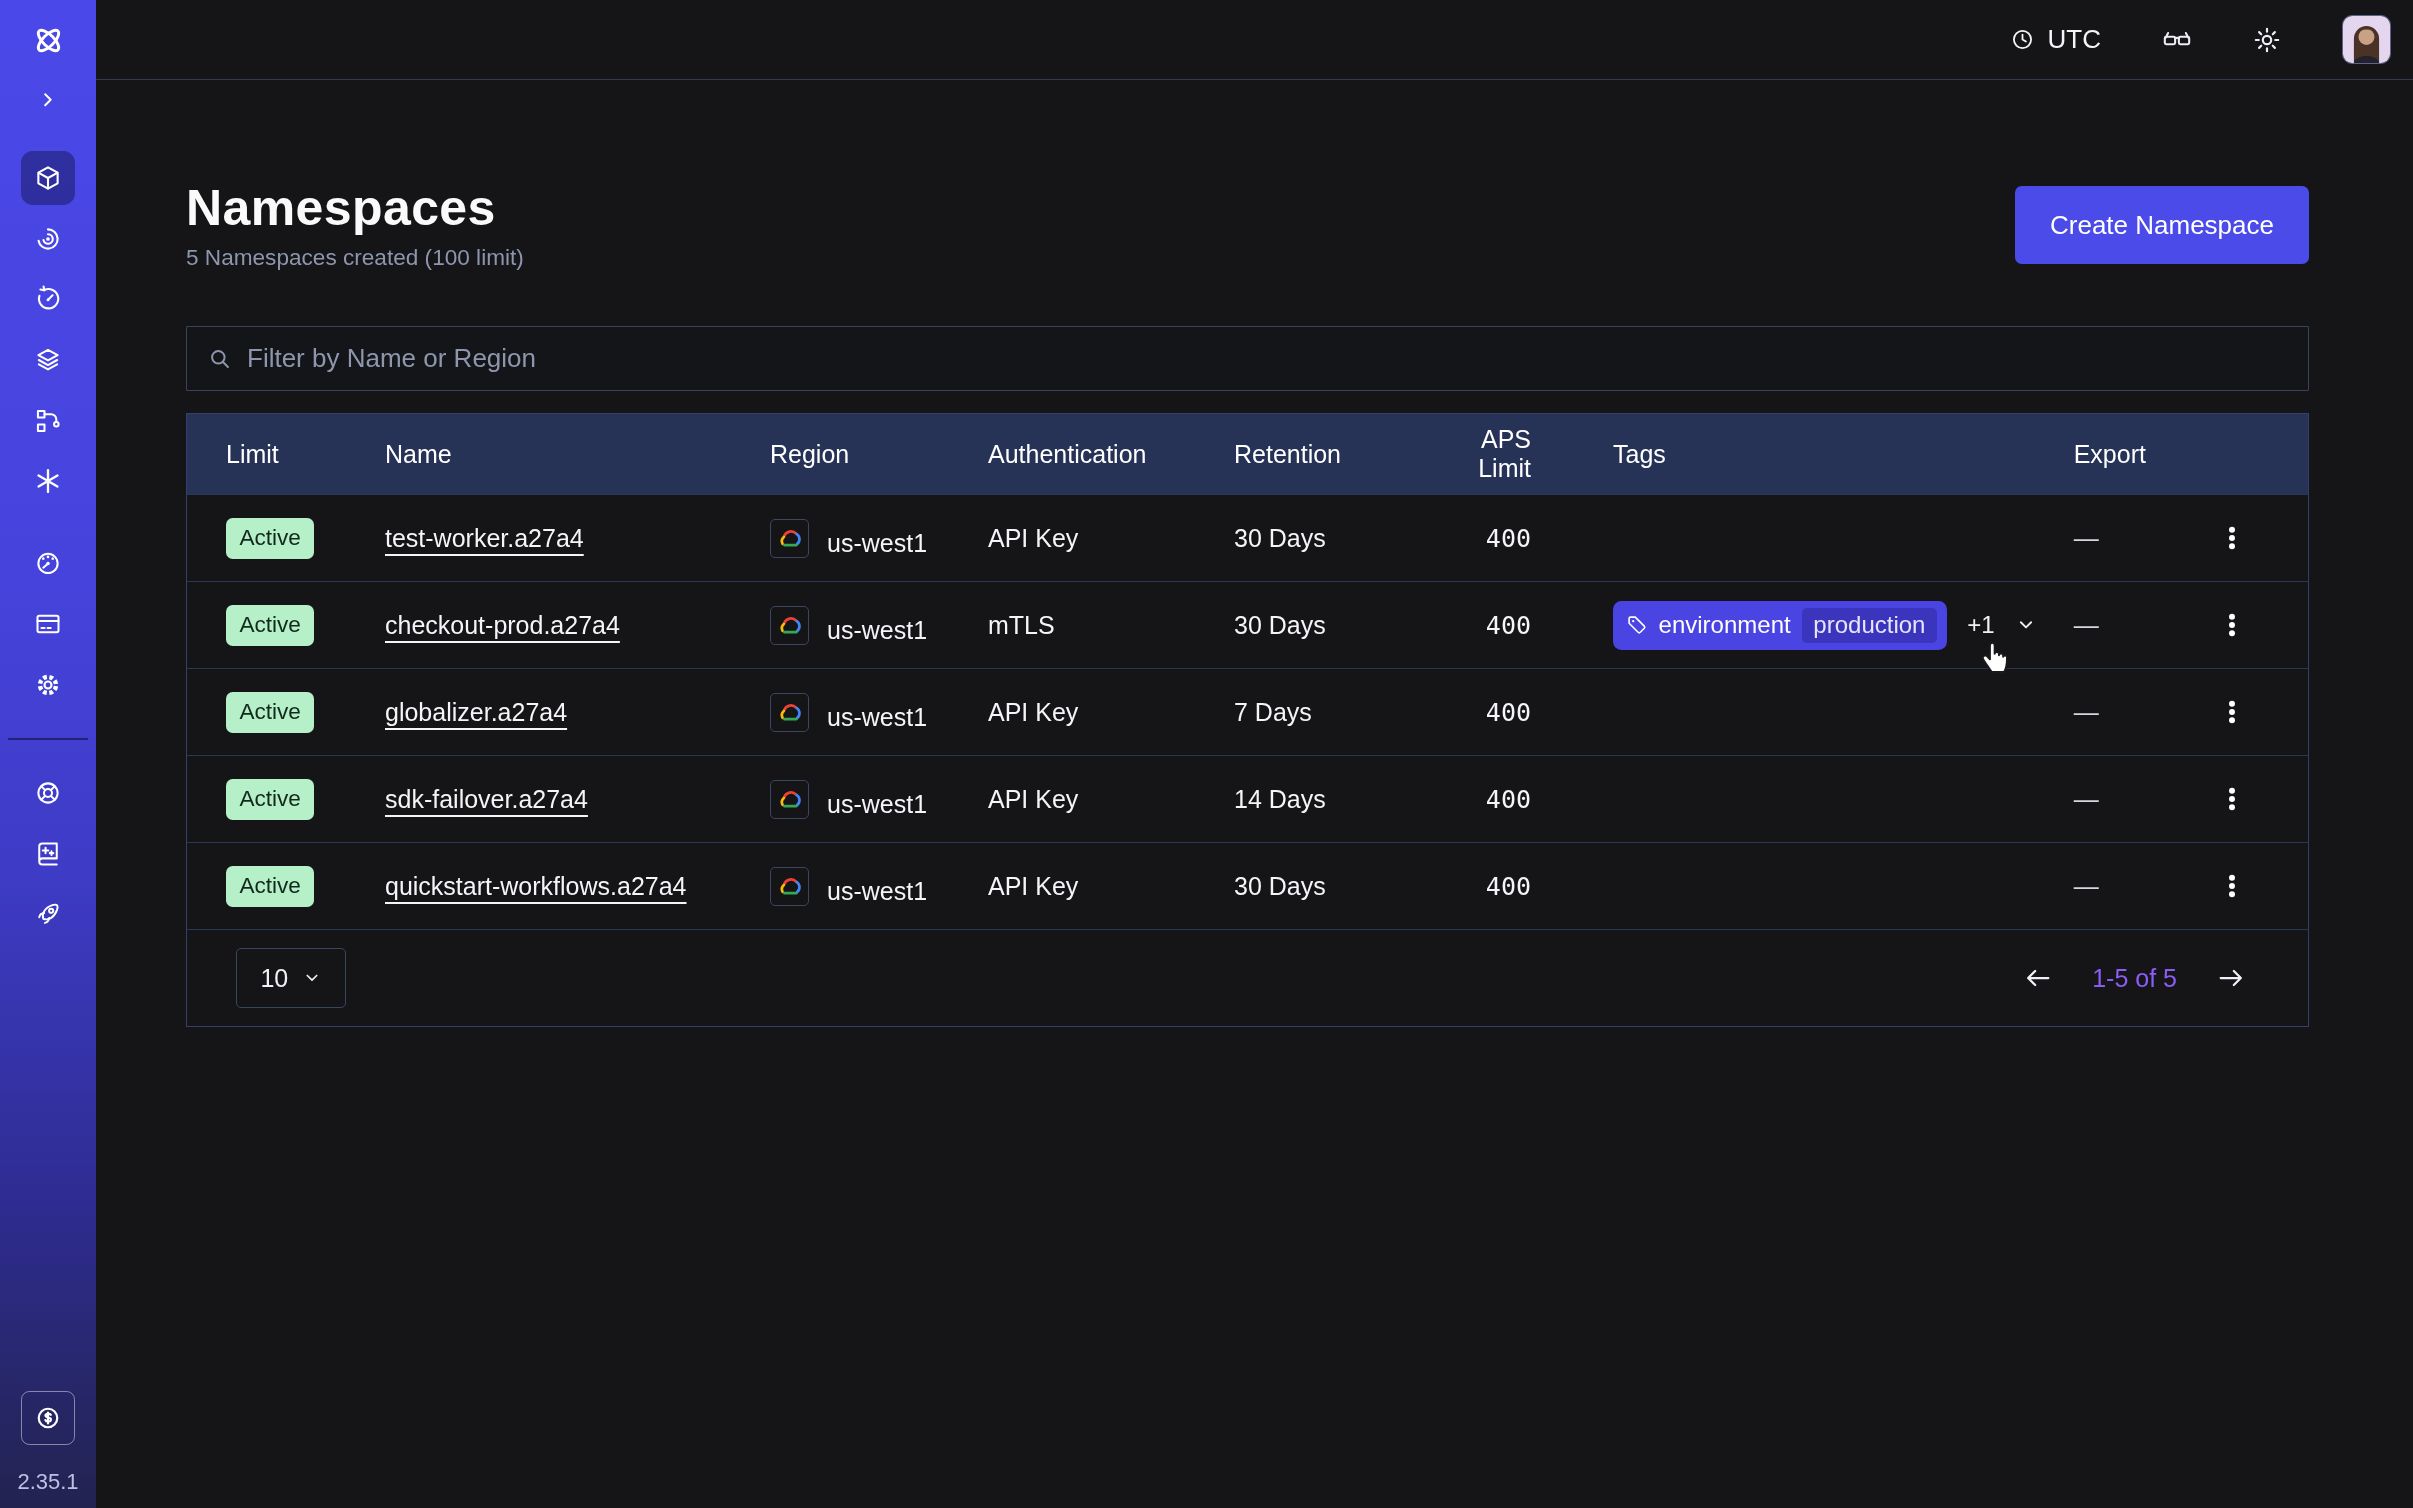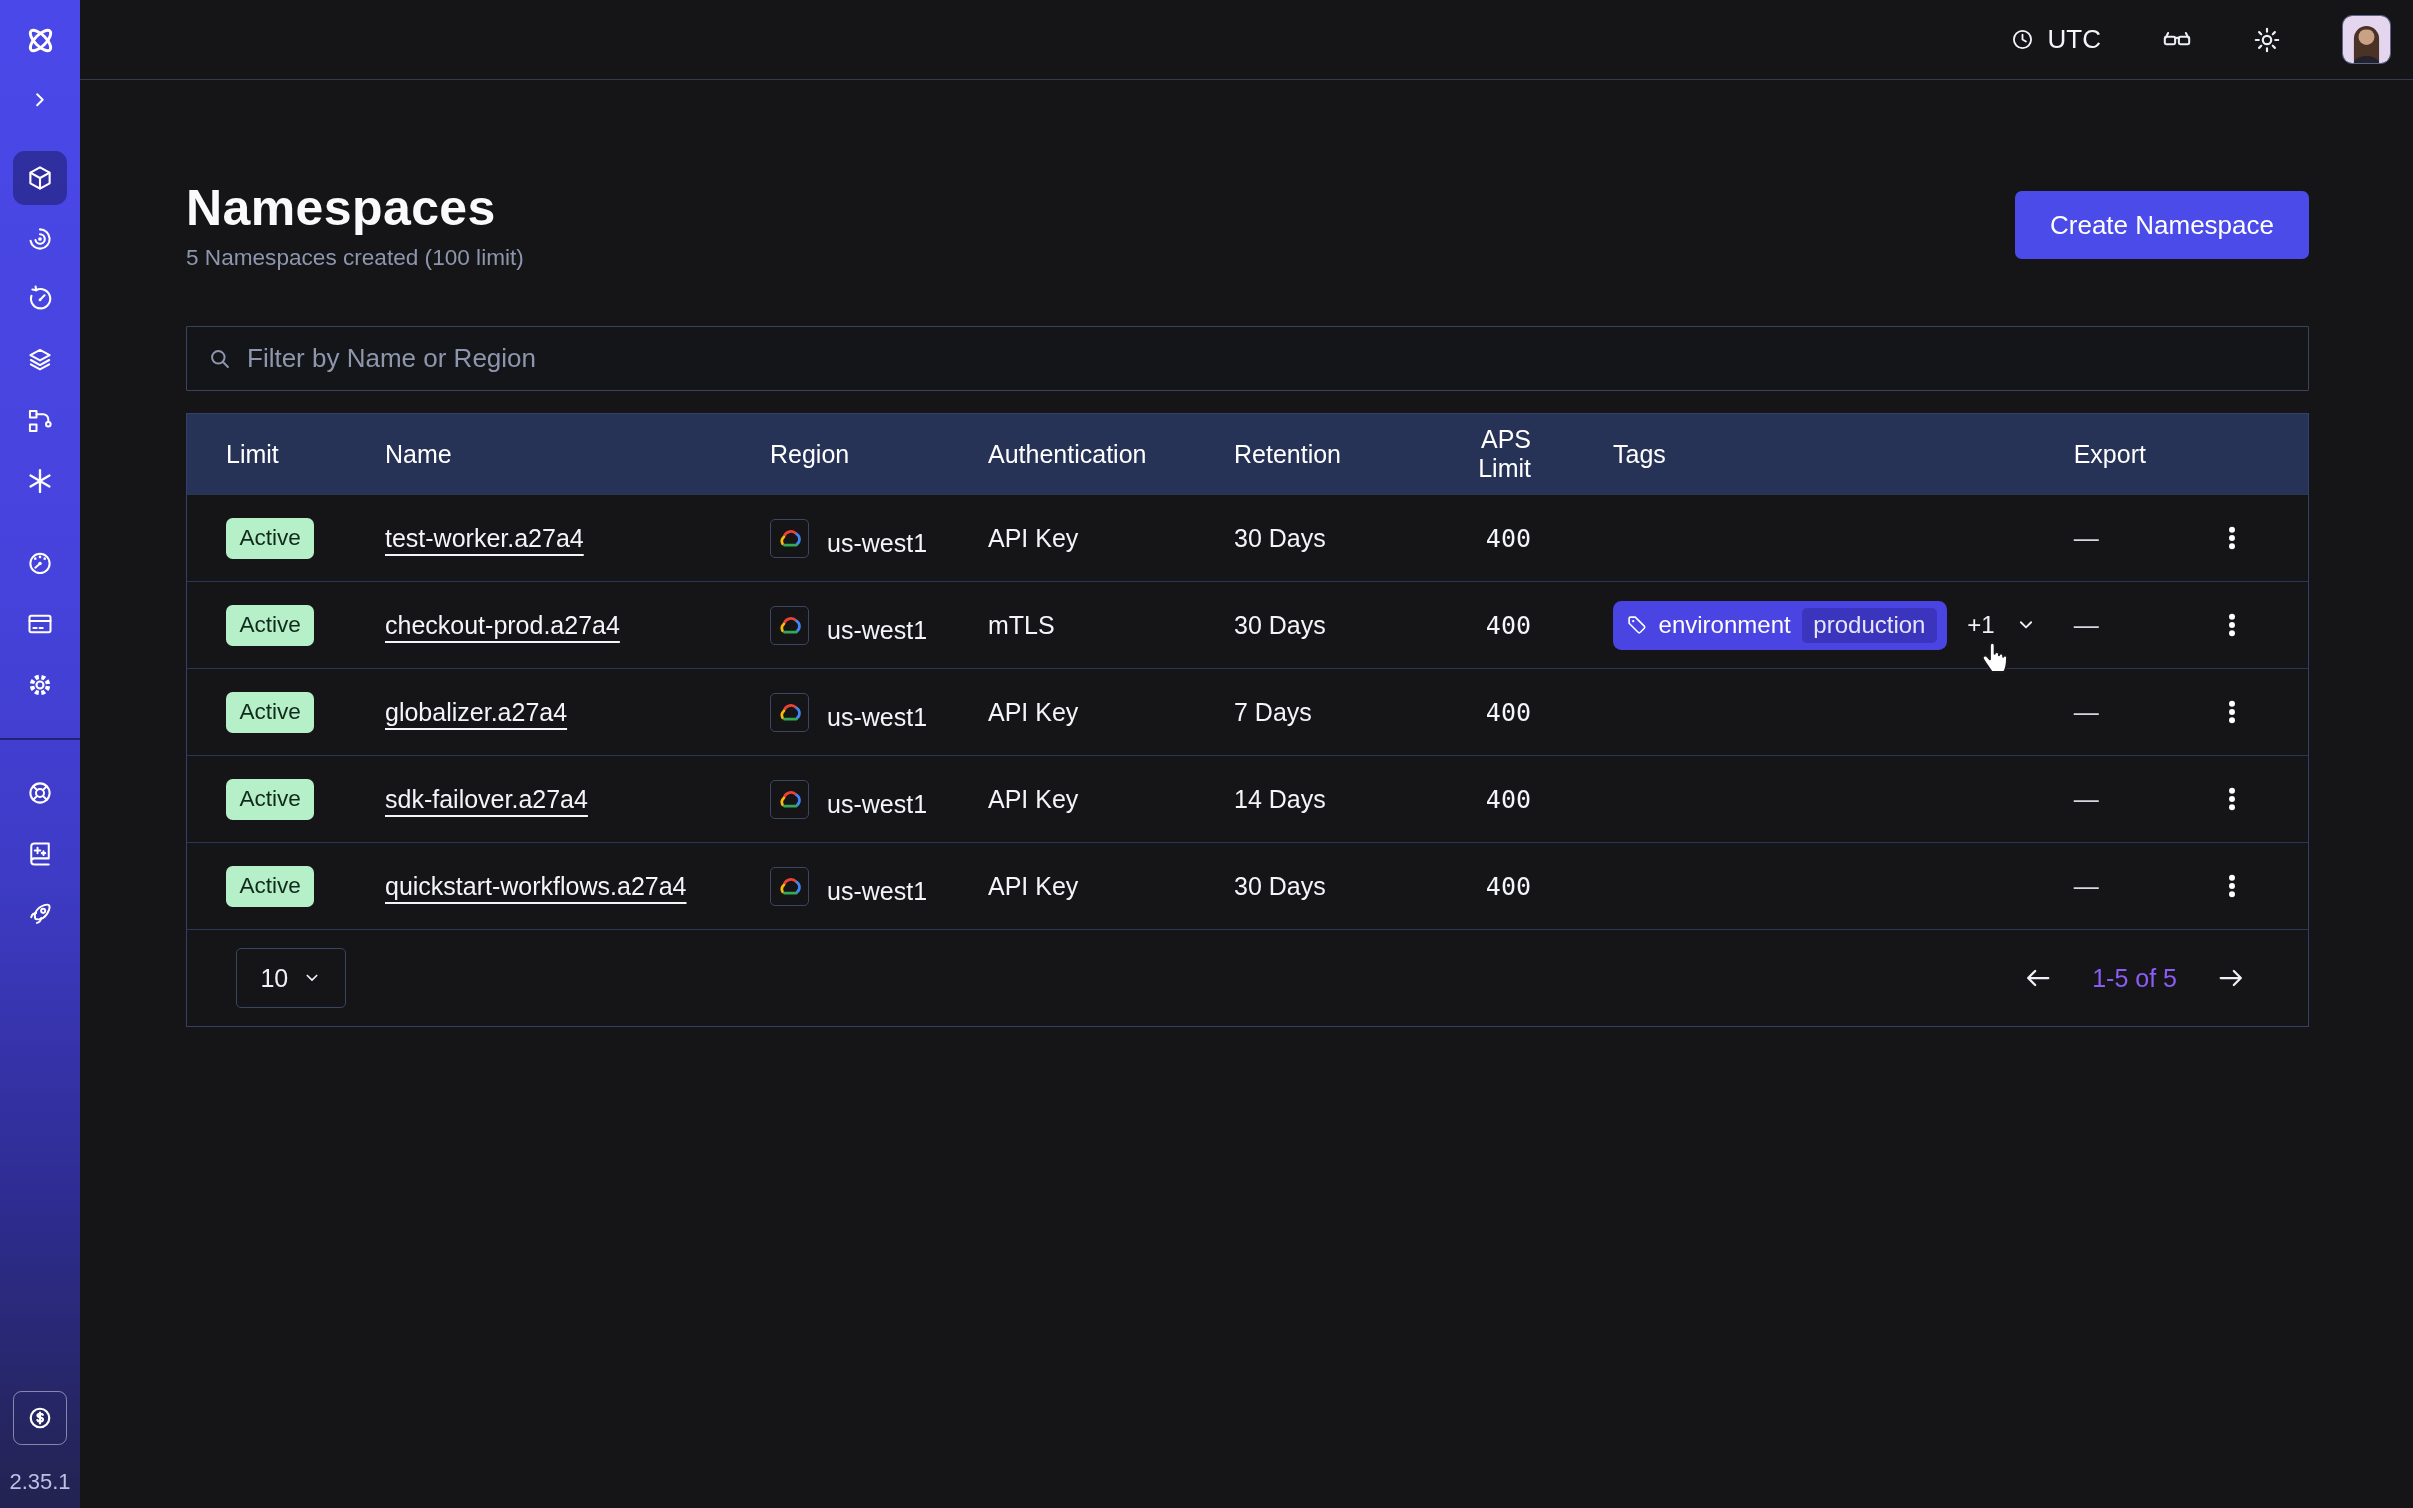--- a/index.html
+++ b/index.html
@@ -8,21 +8,21 @@
 
   .ic { display:block; }
   .ic33 { width:28px; height:28px; }
   .ic30 { width:25px; height:25px; }
   .ic28 { width:23.5px; height:23.5px; }
   .ic26 { width:22px; height:22px; }
   .ic24 { width:20px; height:20px; }
   .ic36 { width:30px; height:30px; }
 
   
-  .sidebar { position:absolute; left:0; top:0; width:80px; height:1508px; z-index:5;
+  .sidebar { position:absolute; left:0; top:0; width:96px; height:1508px; z-index:5;
     background:linear-gradient(180deg,#4a48e8 0%,#4643dd 38%,#3e3bc6 58%,#2e2c90 80%,#222350 100%);
     display:flex; flex-direction:column; align-items:center; }
   .logo-wrap { margin-top:20px; width:40px; height:40px; display:flex; align-items:center; justify-content:center; color:#fff; }
   .collapse-wrap { margin-top:20px; width:39px; height:39px; display:flex; align-items:center; justify-content:center; color:#fff; }
   #nav-groups { margin-top:32px; display:flex; flex-direction:column; align-items:center; }
   .nav-group { display:flex; flex-direction:column; gap:6.7px; }
   .nav-group + .nav-group { margin-top:28px; }
   .nav-group:nth-of-type(3) { margin-top:54px; position:relative; }
   .nav-group:nth-of-type(3)::before { content:""; position:absolute; top:-28px; left:-13.4px; right:-13.4px; height:1.7px; background:rgba(10,12,48,0.55); }
   .nav-tile { width:54px; height:54px; border-radius:11.7px; display:flex; align-items:center; justify-content:center; color:#fff; cursor:pointer; }
@@ -38,21 +38,21 @@
   .tz-label { font-size:26px; }
   .icon-btn { color:#eceef3; display:flex; align-items:center; justify-content:center; cursor:pointer; }
   .avatar { width:49px; height:49px; border-radius:10px; border:1.7px solid #59648c; overflow:hidden; cursor:pointer; }
   .avatar svg { display:block; width:100%; height:100%; }
 
   
   .main { position:absolute; left:80px; top:80px; right:0; bottom:0; padding:0 104px 0 106px; }
   .page-head { margin-top:99px; display:flex; align-items:center; justify-content:space-between; }
   .page-title { font-size:50px; font-weight:600; color:#fafafa; letter-spacing:0.4px; }
   .page-subtitle { margin-top:8.4px; font-size:22.6px; color:#8d96ac; }
-  .create-btn { background:#4a4be8; color:#fff; border:none; border-radius:6.7px; height:68px; padding:0 35px; font-size:26px; font-family:inherit; cursor:pointer; }
+  .create-btn { background:#4a4be8; color:#fff; border:none; border-radius:6.7px; height:78px; padding:0 35px; font-size:26px; font-family:inherit; cursor:pointer; }
 
   .filter { margin-top:55px; height:65px; border:1.7px solid #3a435a; border-radius:1px; display:flex; align-items:center; gap:15px; padding:0 20px; background:#141519; }
   .filter input { flex:1; background:transparent; border:none; outline:none; color:#e8eaf0; font-size:26px; font-family:inherit; }
   .filter input::placeholder { color:#8d96ac; }
   .search-ic { color:#8d96ac; }
 
   
   .table { margin-top:22px; border:1.7px solid #35406a; background:#151518; }
   .trow { display:grid; grid-template-columns:159px 385px 218px 246px 191px 106px 536px minmax(0,1fr); padding-left:39px; align-items:center; }
   .thead { height:80px; background:#263256; font-size:25px; font-weight:500; color:#ffffff; }

